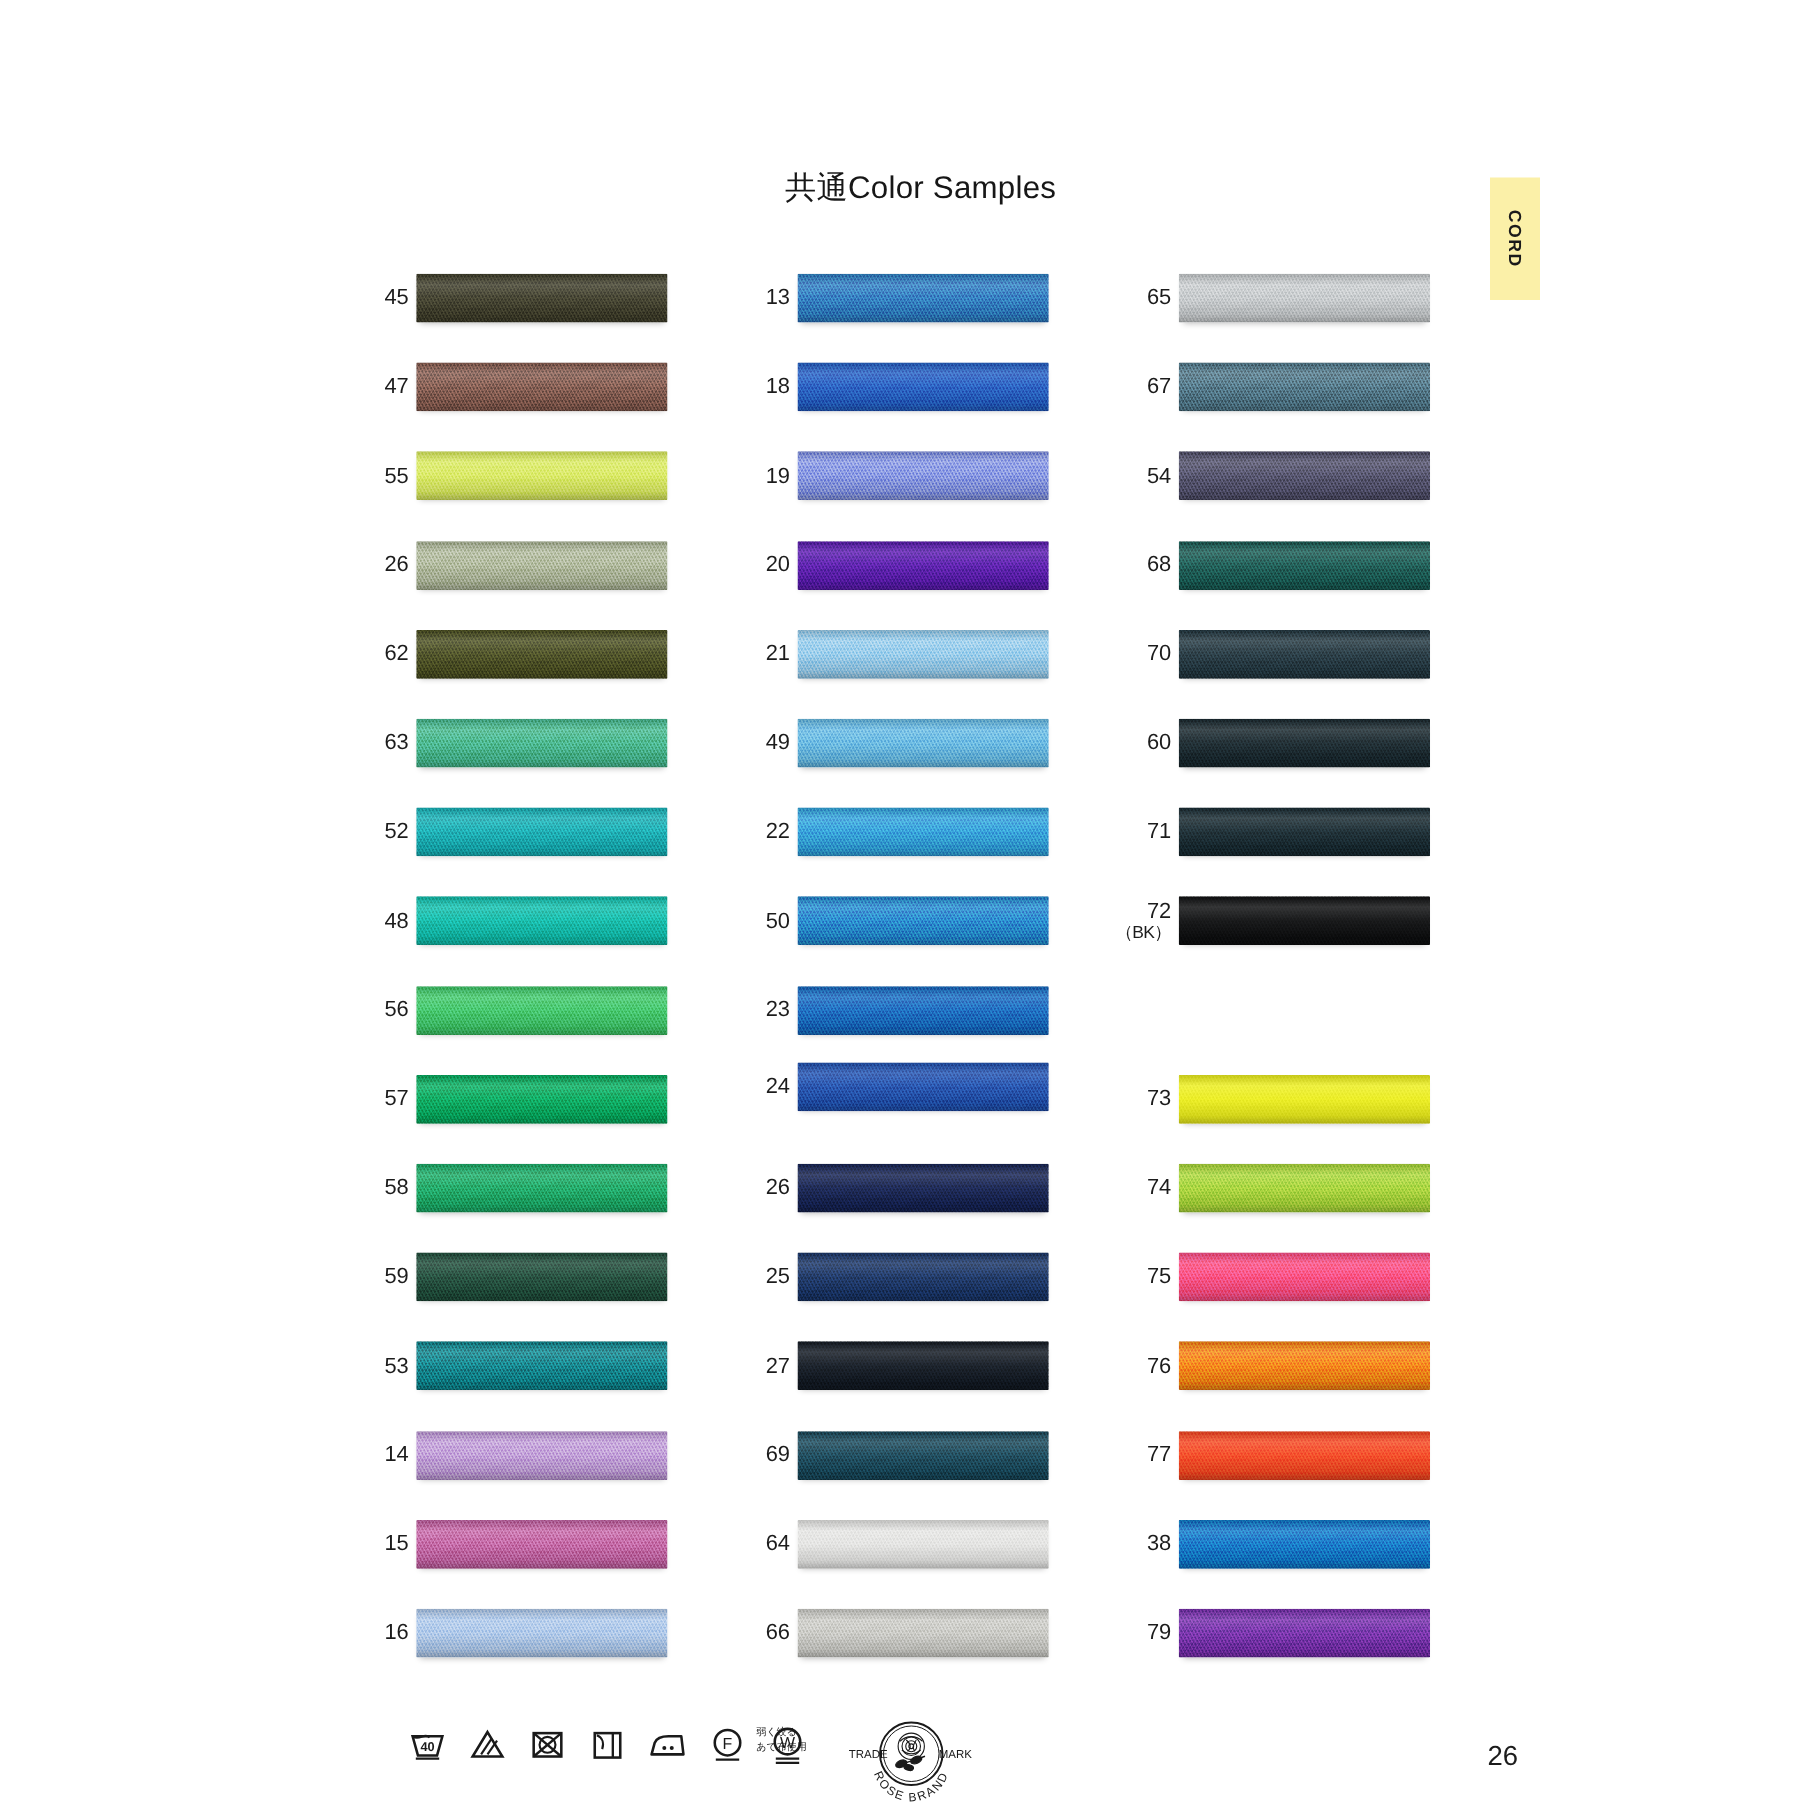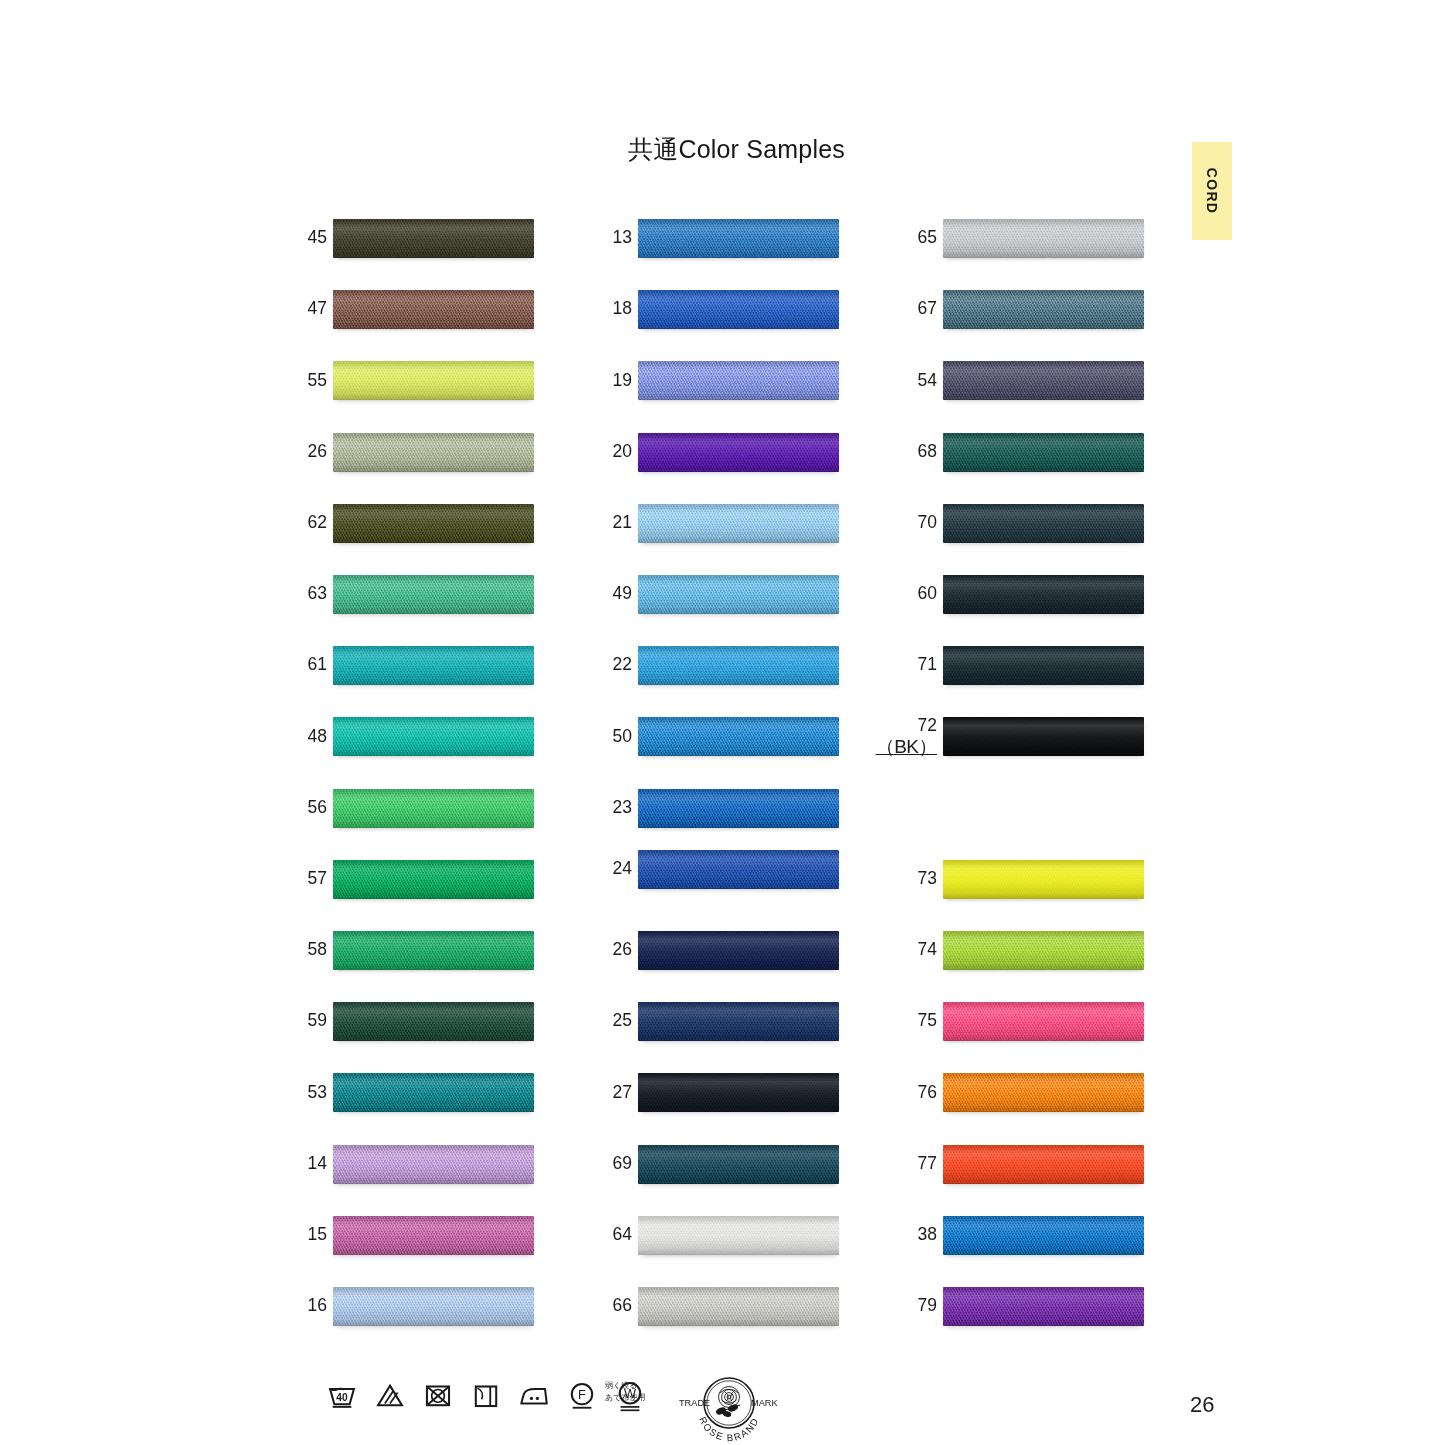--- a/index.html
+++ b/index.html
@@ -81,23 +81,22 @@
     display: flex;
     flex-direction: column;
     align-items: flex-end;
     justify-content: center;
     font-size: 17.5px;
     color: #1c1c1c;
     line-height: 1.12;
     white-space: nowrap;
   }
   .row-label .sub {
-    font-size: 19px;
+    font-size: 14px;
     letter-spacing: -0.5px;
-    text-decoration: underline;
   }
 
   .swatch {
     position: absolute;
     left: 37px;
     top: 5px;
     width: 201px;
     height: 39px;
     border-radius: 1px;
     overflow: hidden;
@@ -246,21 +245,21 @@
           <div>63</div>
         </div>
         <div class="swatch">
           <div class="base" style="background: rgb(65, 178, 133);"></div>
           <div class="weave"></div>
           <div class="shade"></div>
         </div>
       </div>
       <div class="row" style="top: 641.2px;">
         <div class="row-label">
-          <div>61</div>
+          <div>52</div>
         </div>
         <div class="swatch">
           <div class="base" style="background: rgb(20, 168, 174);"></div>
           <div class="weave"></div>
           <div class="shade"></div>
         </div>
       </div>
       <div class="row" style="top: 712.4px;">
         <div class="row-label">
           <div>48</div>

